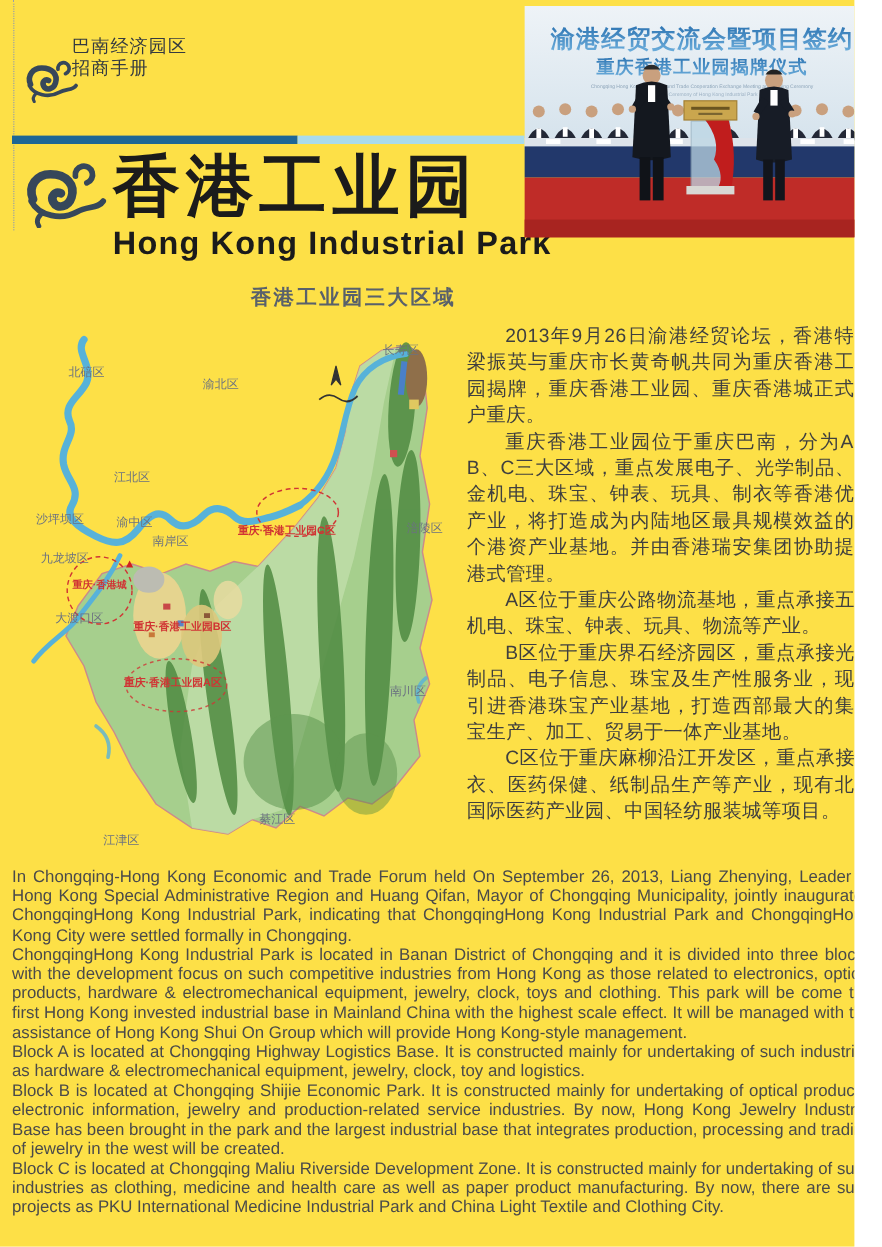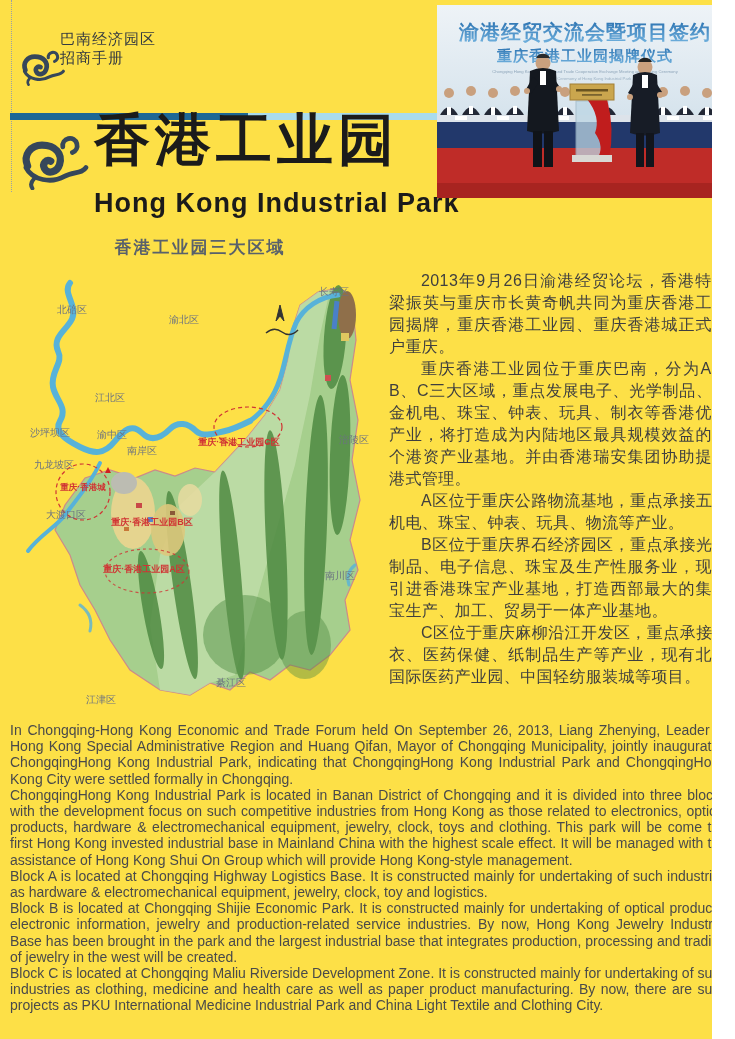--- a/index.html
+++ b/index.html
@@ -13,28 +13,28 @@
   .dotted-edge{position:absolute;left:11px;top:0;height:192px;width:0;border-left:1px dotted #9aa0a6;}
   
   .hdr-icon{position:absolute;left:14px;top:44px;width:52px;height:42px;}
   .hdr-text{position:absolute;left:60px;top:29px;font-size:15px;line-height:19px;color:#343a40;letter-spacing:1px;}
   
   .bar{position:absolute;left:10px;top:113px;width:427px;height:7px;display:flex;}
   .bar .d{width:238px;height:100%;background:var(--bar_dark);}
   .bar .l{flex:1;height:100%;background:var(--bar_light);}
   
   .title-icon{position:absolute;left:8px;top:126px;width:84px;height:64px;}
-  .title-zh{position:absolute;left:94px;top:103px;font-family:"Liberation Serif",serif;
+  .title-zh{position:absolute;left:94px;top:118px;font-family:"Liberation Serif",serif;
             font-size:56px;font-weight:700;color:var(--title_ink);letter-spacing:5px;white-space:nowrap;}
   .title-en{position:absolute;left:94px;top:188px;font-family:Liberation Sans, sans-serif;
             font-size:27px;font-weight:700;color:var(--title_ink);letter-spacing:1px;white-space:nowrap;text-align:center;}
   
   .photo{position:absolute;left:437px;top:5px;width:296px;height:193px;}
   
-  .map-title{position:absolute;left:20px;top:236px;width:360px;text-align:center;
+  .map-title{position:absolute;left:20px;top:236px;width:360px;text-align:right;
              font-weight:700;font-size:17px;color:#59616b;letter-spacing:2px;}
   .map-sub{position:absolute;left:20px;top:259px;width:360px;text-align:center;
            font-weight:700;font-size:11px;color:#6d747d;}
   .map-svg{position:absolute;left:20px;top:275px;width:360px;height:437px;}
   
   .zh-col{position:absolute;left:389px;top:240px;width:340px;font-size:16px;line-height:22px;
           color:var(--body_ink);text-align:justify;letter-spacing:0.4px;margin-top:30px;}
   .zh-col p{margin:0;text-indent:2em;}
   
   .en-col{position:absolute;left:10px;top:722px;width:717px;font-size:14px;line-height:16.2px;

